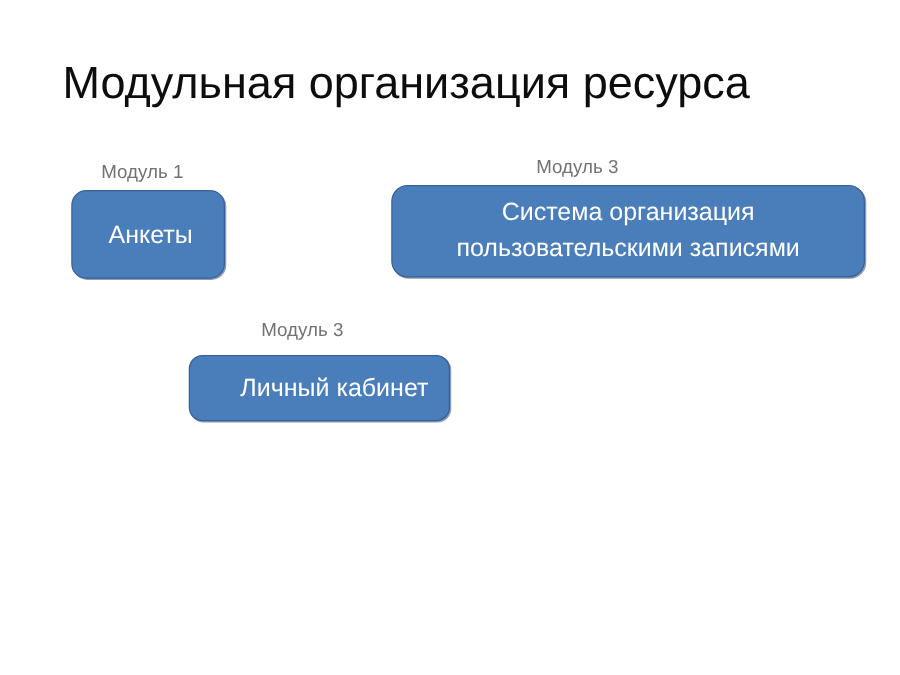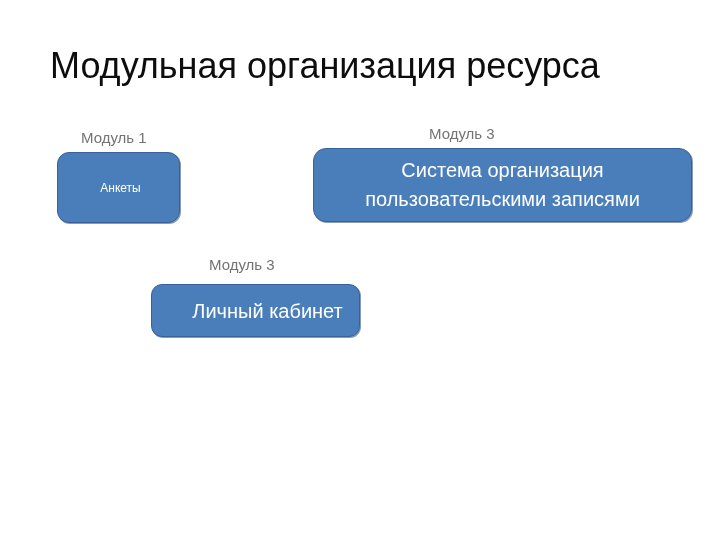--- a/index.html
+++ b/index.html
@@ -71,21 +71,21 @@
 
   
   #box-ankety {
     left: 57px;
     top: 152px;
     width: 123px;
     height: 71px;
     border-radius: 12px;
   }
   #box-ankety .box-text {
-    font-size: 12px;
+    font-size: 20px;
     line-height: 26px;
     padding-left: 12px;
   }
 
   
   #box-sup {
     left: 313px;
     top: 148px;
     width: 379px;
     height: 74px;

